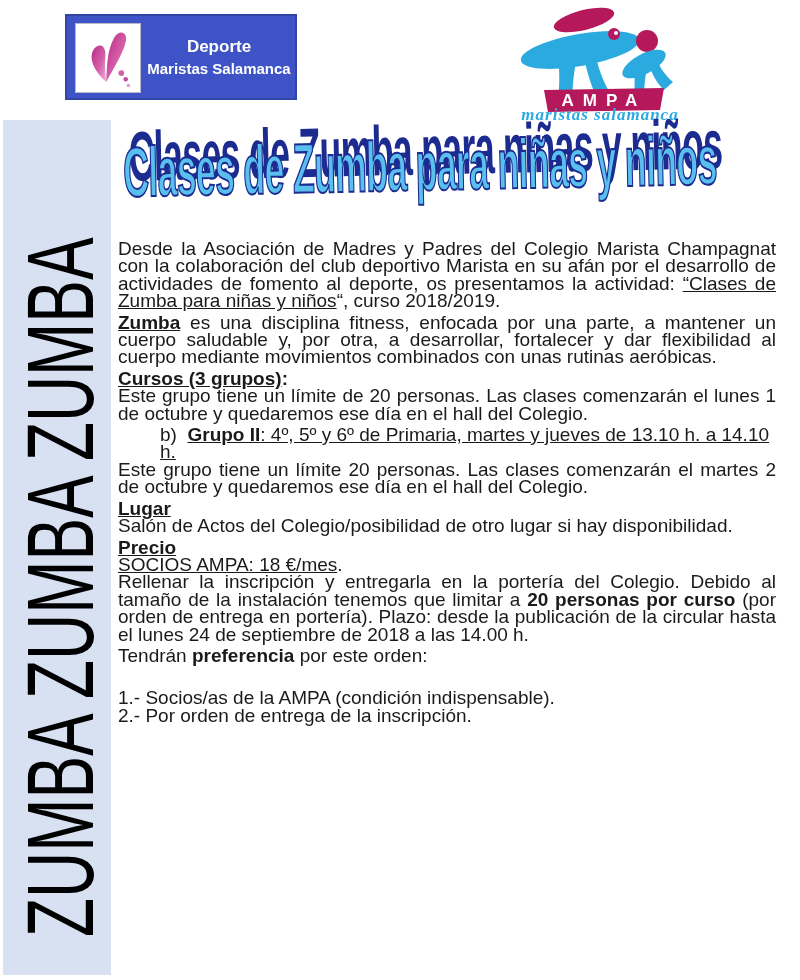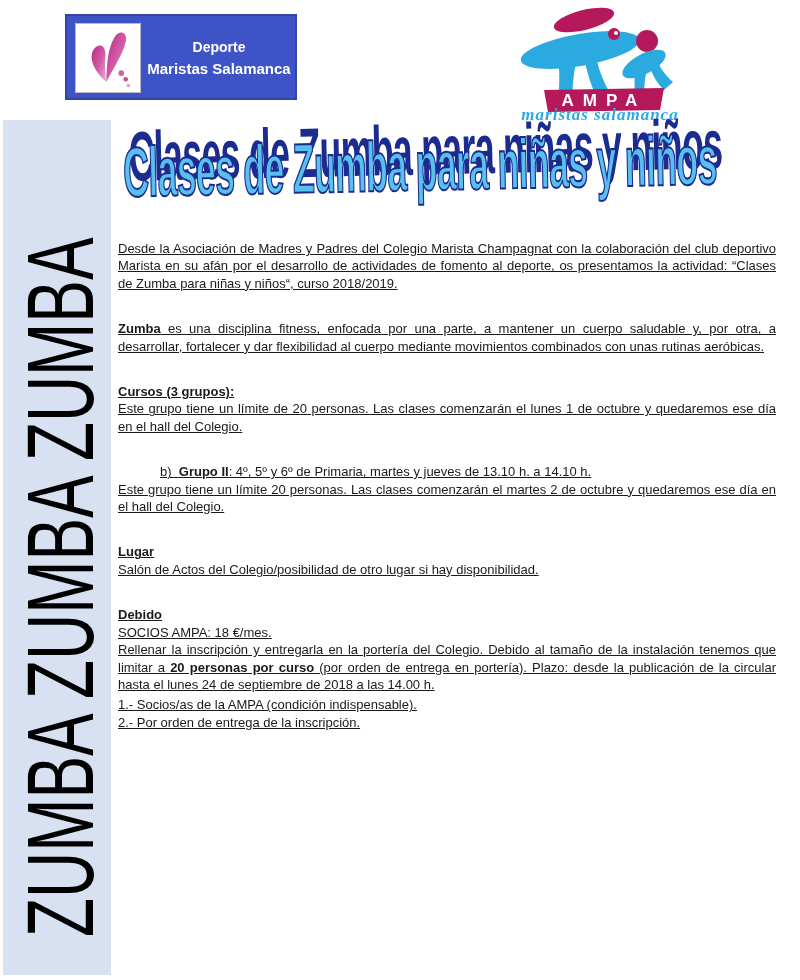--- a/index.html
+++ b/index.html
@@ -28,42 +28,42 @@
   .deporte-emblem{
     position:absolute;left:8px;top:7px;width:66px;height:70px;
     background:#fff;border:1px solid #b9b9c9;box-sizing:border-box;
     display:flex;align-items:center;justify-content:center;
   }
   .deporte-text{
     position:absolute;left:78px;top:0;width:148px;height:100%;
     display:flex;flex-direction:column;align-items:center;justify-content:center;
     color:#fff;font-weight:bold;text-align:center;
   }
-  .deporte-line1{font-size:14px;line-height:24px;}
+  .deporte-line1{font-size:17px;line-height:24px;}
   .deporte-line2{font-size:15px;line-height:20px;}
   .ampa-logo{position:absolute;left:494px;top:4px;width:212px;height:118px;}
   
   .title-wrap{position:absolute;left:124px;top:140px;width:650px;height:78px;}
   .wordart{
     display:inline-block;white-space:nowrap;
     font-family:"Liberation Sans",sans-serif;font-weight:bold;font-size:54px;letter-spacing:-1px;
     transform-origin:0 100%;transform:translateY(10px) rotate(-1.2deg) scale(0.66,1.30);
     color:#58bfef;
     -webkit-text-stroke:1.6px #1c2b8f;
     text-shadow:9px -12px 0 #1c2b8f;
   }
   
   .content{
     position:absolute;left:118px;top:240px;width:658px;
-    font-size:13px;line-height:17.4px;text-decoration:underline;
+    font-size:19px;line-height:17.4px;
   }
   .blk{margin:0;}
   .justify{text-align:justify;}
-  .mt{margin-top:28px;}
-  .mt-lg{margin-top:3px;}
+  .mt{margin-top:4px;}
+  .mt-lg{margin-top:25px;}
   .indent{padding-left:42px;}
   .b{font-weight:bold;}
   .u{text-decoration:underline;}
 </style>
 </head>
 <body>
 
 <div class="page">
 
   <div class="sidebar">
@@ -127,20 +127,21 @@
 
   <div class="content">
       <p class="blk justify"><span>Desde la Asociación de Madres y Padres del Colegio Marista Champagnat con la colaboración del club deportivo Marista en su afán por el desarrollo de actividades de fomento al deporte, os presentamos la actividad: </span><span class="u">“Clases de Zumba para niñas y niños</span><span>“, curso 2018/2019.</span></p>
       <p class="blk justify mt"><span class="b u">Zumba</span><span> es una disciplina fitness, enfocada por una parte, a mantener un cuerpo saludable y, por otra, a desarrollar, fortalecer y dar flexibilidad al cuerpo mediante movimientos combinados con unas rutinas aeróbicas.</span></p>
       <p class="blk mt"><span class="b u">Cursos (3 grupos)</span><span class="b">:</span></p>
       <p class="blk justify"><span>Este grupo tiene un límite de 20 personas. Las clases comenzarán el lunes 1 de octubre y quedaremos ese día en el hall del Colegio.</span></p>
       <p class="blk mt indent"><span>b)&nbsp;&nbsp;</span><span class="b u">Grupo II</span><span class="u">: 4º, 5º y 6º de Primaria, martes y jueves de 13.10 h. a 14.10 h.</span></p>
       <p class="blk justify"><span>Este grupo tiene un límite 20 personas. Las clases comenzarán el martes 2 de octubre y quedaremos ese día en el hall del Colegio.</span></p>
       <p class="blk mt"><span class="b u">Lugar</span></p>
       <p class="blk"><span>Salón de Actos del Colegio/posibilidad de otro lugar si hay disponibilidad.</span></p>
-      <p class="blk mt"><span class="b u">Debido</span></p>
+      <p class="blk mt"><span class="b u">Precio</span></p>
       <p class="blk"><span class="u">SOCIOS AMPA: 18 €/mes</span><span>.</span></p>
       <p class="blk justify"><span>Rellenar la inscripción y entregarla en la portería del Colegio. Debido al tamaño de la instalación tenemos que limitar a </span><span class="b">20 personas por curso</span><span> (por orden de entrega en portería). Plazo: desde la publicación de la circular hasta el lunes 24 de septiembre de 2018 a las 14.00 h.</span></p>
+      <p class="blk mt"><span>Tendrán </span><span class="b">preferencia</span><span> por este orden:</span></p>
       <p class="blk mt-lg"><span>1.- Socios/as de la AMPA (condición indispensable).</span></p>
       <p class="blk"><span>2.- Por orden de entrega de la inscripción.</span></p>
     </div>
 
 </div>
 
 </body></html>

